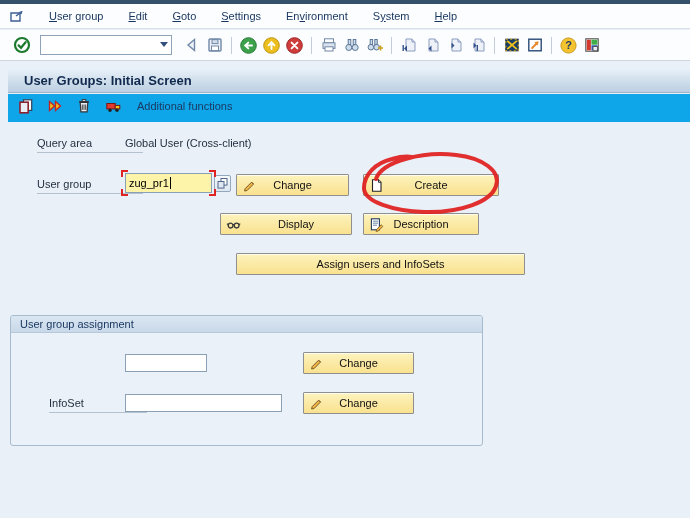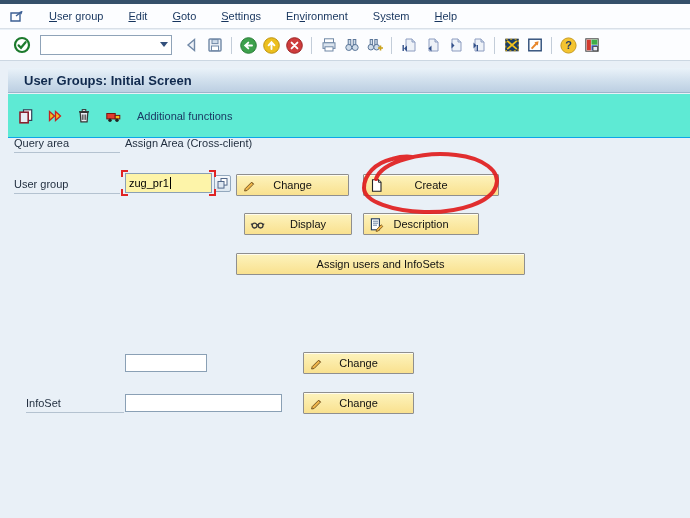--- a/index.html
+++ b/index.html
@@ -32,27 +32,27 @@
   .cmd input { border:none; outline:none; width:112px; height:16px; font:11px "Liberation Sans",sans-serif; padding-left:3px; background:transparent; }
   .cmd .arrow { position:absolute; right:3px; top:6px; width:0; height:0;
     border-left:4px solid transparent; border-right:4px solid transparent; border-top:5px solid #33507c; }
   .titlebar {
     position:absolute; left:8px; top:68px; width:682px; height:25px;
     background:linear-gradient(#eaf2f9, #cfdeec 55%, #bccfe2);
     border-bottom:1px solid #9db4cb; display:flex; align-items:center; padding-left:16px;
   }
   .titlebar .t { font-size:13px; font-weight:bold; color:#10294d; }
   .apptoolbar {
-    position:absolute; left:8px; top:94px; width:682px; height:44px;
-    background:#5eead4; border-bottom:1px solid #0ea5e9;
+    position:absolute; left:8px; top:94px; width:682px; height:28px;
+    background:#0ea5e9; border-bottom:4px solid #0ea5e9;
     display:flex; align-items:center; gap:7px; padding-left:7px; color:#1b3a63;
   }
   .apptoolbar .tbtn { width:22px; }
   .apptoolbar .atb-label { margin-left:6px; }
-  .lbl { position:absolute; height:16px; color:#1f2c3d; }
+  .lbl { position:absolute; height:16px; color:#1f2c3d;margin-left:23px; }
   .underlined { border-bottom:1px solid #b4c2d0; }
   .val { position:absolute; }
   .ug-input {
     position:absolute; left:125px; top:173px; width:87px; height:20px;
     background:#fdf4a9; border:1px solid #8aa0b5; padding:3px 3px 0 3px;
     font:11px "Liberation Sans",sans-serif; color:#000;
   }
   .caret { display:inline-block; width:1px; height:12px; background:#000; margin-left:1px; vertical-align:-2px; }
   .mc-btn {
     position:absolute; left:214px; top:175px; width:17px; height:17px;
@@ -272,21 +272,21 @@
           <rect x="2.8" y="6.5" width="8.4" height="5.4" fill="#e23b2e" stroke="#7a1410"></rect>
           <rect x="11.2" y="8.4" width="4.6" height="3.5" fill="#f2c21d" stroke="#7a1410"></rect>
           <circle cx="6" cy="13.2" r="1.7" fill="#222"></circle>
           <circle cx="13" cy="13.2" r="1.7" fill="#222"></circle>
         </svg>
     </span>
     <span class="atb-label">Additional functions</span>
   </div>
 
   <span class="lbl underlined" style="left:14px; top:137px; width:106px;">Query area</span>
-  <span class="val" style="left:125px; top:137px;">Assign Area (Cross-client)</span>
+  <span class="val" style="left:125px; top:137px;">Global User (Cross-client)</span>
 
   <span class="lbl underlined" style="left:14px; top:178px; width:106px;">User group</span>
   <div class="ug-input">
     <span>zug_pr1</span><span class="caret"></span>
   </div>
   <span class="mc-btn">
     <svg width="13" height="13" viewBox="0 0 13 13">
         <rect x="5" y="1.5" width="6" height="6.6" fill="#fff" stroke="#52688a"></rect>
         <rect x="2" y="4.5" width="6" height="6.6" fill="#dfe8f2" stroke="#52688a"></rect>
       </svg>
@@ -310,21 +310,21 @@
   <div class="sapbtn" style="left:363px; top:174px; width:136px;">
     <span class="bicon">
       <svg width="15" height="15" viewBox="0 0 15 15">
           <path d="M3.5 1.8 h6 l2.5 2.5 v9 h-8.5 z" fill="#fff" stroke="#222" stroke-width="1.1"></path>
           <path d="M9.5 1.8 v2.5 h2.5" fill="#cfd8e4" stroke="#222" stroke-width="0.9"></path>
         </svg>
     </span>
     <span>Create</span>
   </div>
 
-  <div class="sapbtn" style="left:244px; top:213px; width:108px;padding-left:20px;">
+  <div class="sapbtn" style="left:220px; top:213px; width:132px;padding-left:20px;">
     <span class="bicon">
       <svg width="15" height="15" viewBox="0 0 15 15">
           <circle cx="4.6" cy="8.6" r="2.4" fill="none" stroke="#3a3a3a" stroke-width="1.3"></circle>
           <circle cx="10.6" cy="8.6" r="2.4" fill="none" stroke="#3a3a3a" stroke-width="1.3"></circle>
           <path d="M7 8.2 q0.6-1.2 1.6 0" fill="none" stroke="#3a3a3a" stroke-width="1.1"></path>
           <path d="M2.2 8 L1 6.6 M13 8 L14.2 6.6" stroke="#3a3a3a" stroke-width="1.1"></path>
         </svg>
     </span>
     <span>Display</span>
   </div>
@@ -336,20 +336,25 @@
           <path d="M7.6 12.4 L12.2 7.8 l1.6 1.6 -4.6 4.6 -2.1.4 z" fill="#f0b64a" stroke="#7c5a23" stroke-width="0.9"></path>
         </svg>
     </span>
     <span>Description</span>
   </div>
 
   <div class="sapbtn" style="left:236px; top:253px; width:289px;">
     <span>Assign users and InfoSets</span>
   </div>
 
+  <div class="groupbox">
+    <div class="gb-header">
+      <span>User group assignment</span>
+    </div>
+  </div>
   <input class="winput" style="left: 125px; top: 354px; width: 82px; height: 18px;" value="">
   <div class="sapbtn" style="left:303px; top:352px; width:111px;">
     <span class="bicon">
       <svg width="15" height="15" viewBox="0 0 15 15">
           <path d="M3.2 10.6 L9.6 4.2 l1.9 1.9 L5.1 12.5 l-2.5.5 z" fill="#f0b64a" stroke="#7c5a23" stroke-width="1"></path>
           <path d="M9.6 4.2 l1.9 1.9" stroke="#7c5a23"></path>
         </svg>
     </span>
     <span>Change</span>
   </div>

